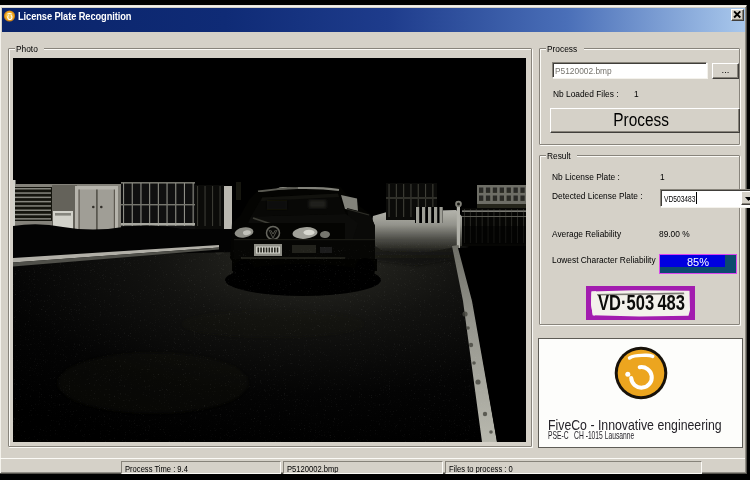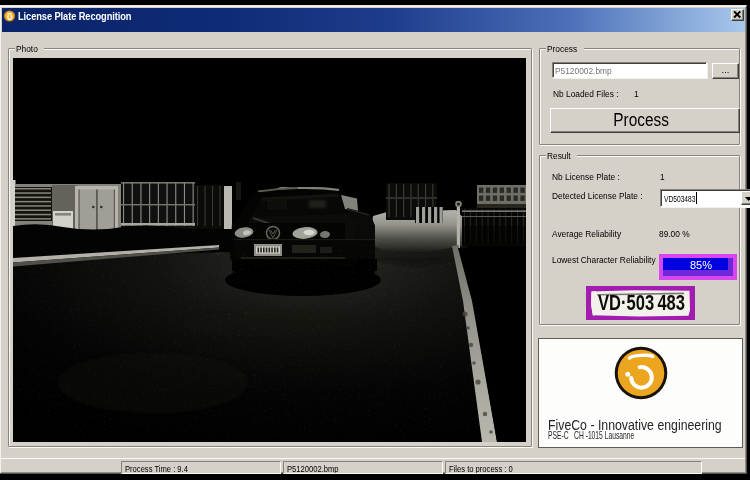--- a/index.html
+++ b/index.html
@@ -278,21 +278,21 @@
     <div style="position:absolute;left:35px;top:2px;width:1.2px;height:12px;background:#000"></div>
     <div class="btn" style="right:1px;top:1px;width:14px;height:14px">
       <svg width="7" height="4" viewBox="0 0 7 4" style="margin-top:5px">
           <path d="M0 0 L7 0 L3.5 4 Z" fill="#000"></path>
         </svg>
     </div>
   </div>
   <div class="lbl" style="left:552px;top:222px"><span>Average Reliability</span></div>
   <div class="lbl" style="left:659px;top:222px"><span>89.00 %</span></div>
   <div class="lbl" style="left:552px;top:248px"><span>Lowest Character Reliability</span></div>
-  <div style="position:absolute;left:659px;top:248px;width:78px;height:26px;border:4px solid #d946ef;background:#6d28d9">
+  <div style="position:absolute;left:659px;top:248px;width:78px;height:20px;border:1px solid #d946ef;background:#0c4a6e">
     <div style="position:absolute;left:0;top:0;width:65px;height:12px;background:#0000e0"></div>
     <div style="position:absolute;left:0;top:1px;width:76px;text-align:center;color:#fff;font-size:11px">85%</div>
   </div>
 
   <div style="position:absolute;left:586px;top:280px;width:109px;height:34px;background:#a21caf">
     <svg width="109" height="34" viewBox="0 0 109 34" style="display:block">
         <path d="M5.5 5.5 L48 4.2 L103.5 4.8 L104 24 L102.5 29.8 L53 30.4 L6.8 29.2 L5 18 Z" fill="#f3f1eb"></path>
         <path d="M11 7.9 L98 6.6 L98.3 8.2 L11.2 9.4 Z" fill="#55534d" opacity="0.75"></path>
         <text x="55.5" y="24.4" font-family="Liberation Sans,sans-serif" font-weight="bold" font-size="22px" text-anchor="middle" fill="#0c0c0a" textLength="87" lengthAdjust="spacingAndGlyphs">VD·503 483</text>
         <path d="M5.5 5.5 L10 5.3 L9 29.5 L6.8 29.2 L5 18 Z" fill="#f3f1eb"></path>

